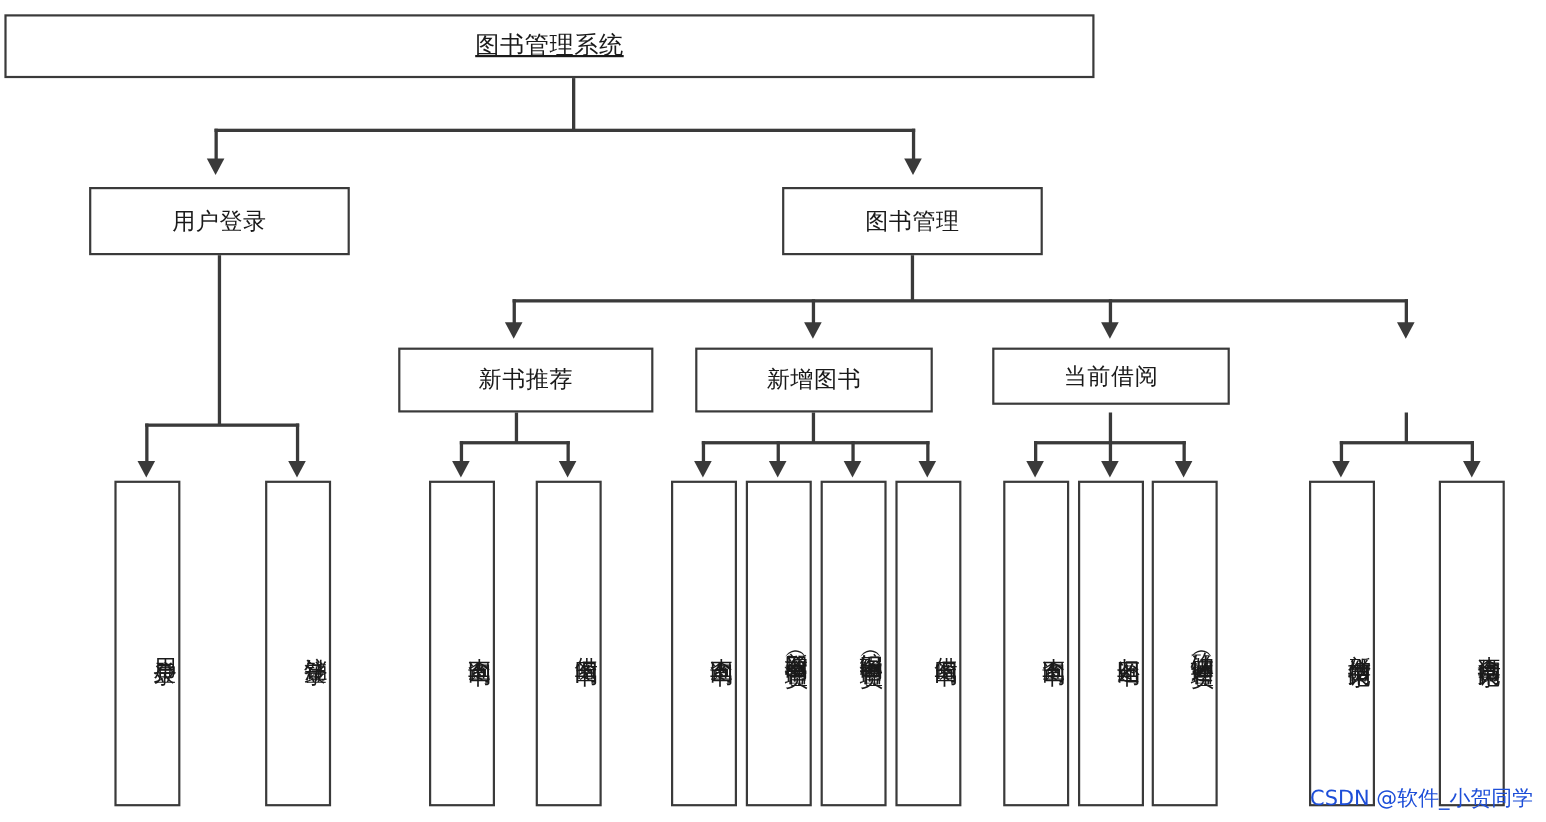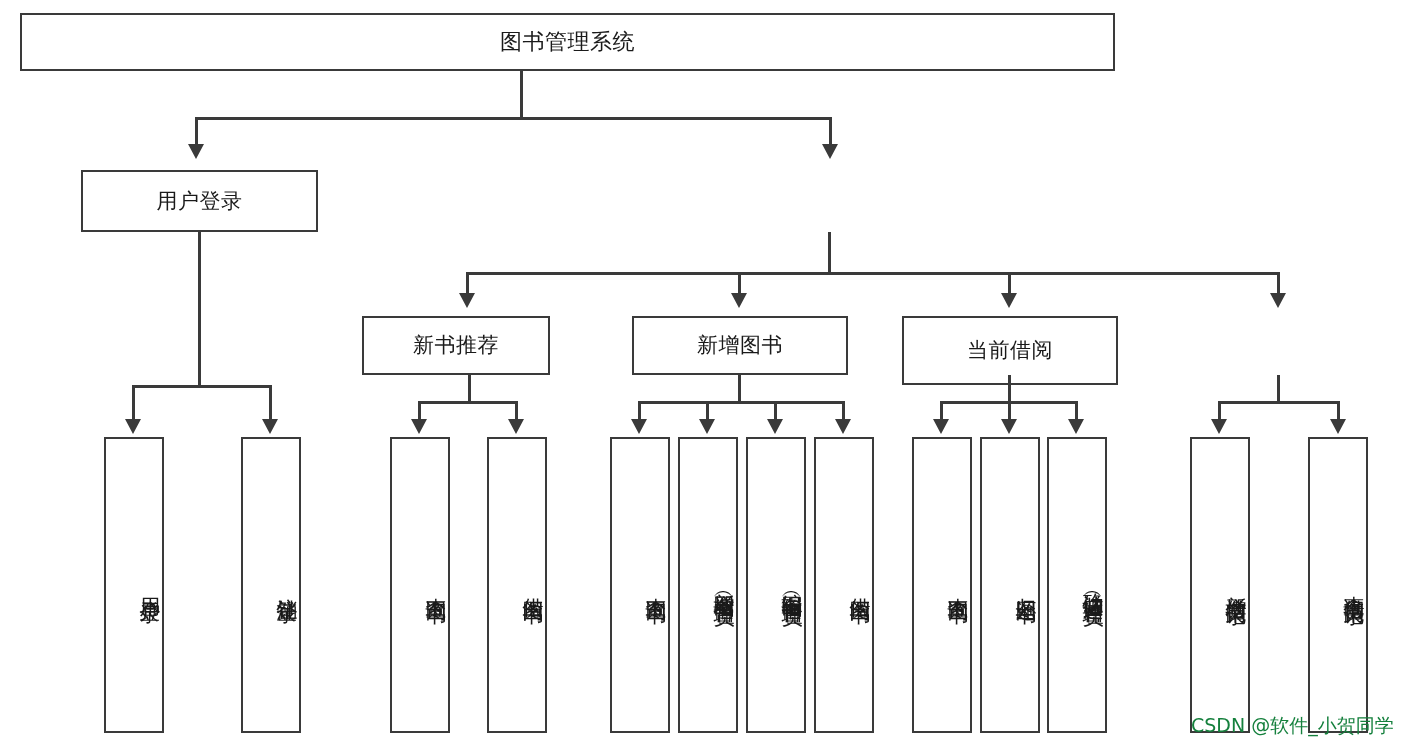--- a/index.html
+++ b/index.html
@@ -52,65 +52,66 @@
     border-left:8px solid transparent;
     border-right:8px solid transparent;
     border-top:15px solid #3a3a3a;
   }
 
   
   #watermark{
     position:absolute;
     left:1191px;top:713px;
     font-size:19px;
-    color:#15803d;
+    color:#1d4ed8;
     white-space:nowrap;
     font-family:"DejaVu Sans","Liberation Sans",sans-serif;
     pointer-events:none;
   }
 </style>
 </head>
 <body>
 
 <div id="canvas">
 
-  <div class="node h root" style="left:20px;top:13px;width:1095px;height:58px;">图书管理系统</div>
+  <div class="node h root" style="left:4px;top:13px;width:991px;height:58px;text-decoration:underline;">图书管理系统</div>
 
   <div class="ln v" style="left:520px;top:71px;width:3px;height:47px;"></div>
 
   <div class="ln h" style="left:195px;top:117px;width:637px;height:3px;"></div>
 
   <div class="ln v" style="left:195px;top:117px;height:28px;"></div>
   <div class="arw" style="left:188px;top:144px;"></div>
   <div class="ln v" style="left:829px;top:117px;height:28px;"></div>
   <div class="arw" style="left:822px;top:144px;"></div>
 
   <div class="node h" style="left:81px;top:170px;width:237px;height:62px;">用户登录</div>
+  <div class="node h" style="left:711px;top:170px;width:237px;height:62px;">图书管理</div>
 
   <div class="ln v" style="left:198px;top:232px;height:155px;"></div>
   <div class="ln h" style="left:132px;top:385px;width:140px;height:3px;"></div>
   <div class="ln v" style="left:132px;top:385px;height:35px;"></div>
   <div class="arw" style="left:125px;top:419px;"></div>
   <div class="ln v" style="left:269px;top:385px;height:35px;"></div>
   <div class="arw" style="left:262px;top:419px;"></div>
 
   <div class="ln v" style="left:828px;top:232px;height:42px;"></div>
   <div class="ln h" style="left:466px;top:272px;width:814px;height:3px;"></div>
   <div class="ln v" style="left:466px;top:272px;height:22px;"></div>
   <div class="arw" style="left:459px;top:293px;"></div>
   <div class="ln v" style="left:738px;top:272px;height:22px;"></div>
   <div class="arw" style="left:731px;top:293px;"></div>
   <div class="ln v" style="left:1008px;top:272px;height:22px;"></div>
   <div class="arw" style="left:1001px;top:293px;"></div>
   <div class="ln v" style="left:1277px;top:272px;height:22px;"></div>
   <div class="arw" style="left:1270px;top:293px;"></div>
 
-  <div class="node h" style="left:362px;top:316px;width:188px;height:59px;">新书推荐</div>
+  <div class="node h" style="left:362px;top:316px;width:232px;height:59px;">新书推荐</div>
   <div class="node h" style="left:632px;top:316px;width:216px;height:59px;">新增图书</div>
-  <div class="node h" style="left:902px;top:316px;width:216px;height:69px;">当前借阅</div>
+  <div class="node h" style="left:902px;top:316px;width:216px;height:52px;">当前借阅</div>
 
   <div class="ln v" style="left:468px;top:375px;height:28px;"></div>
   <div class="ln h" style="left:418px;top:401px;width:100px;height:3px;"></div>
   <div class="ln v" style="left:418px;top:401px;height:19px;"></div>
   <div class="arw" style="left:411px;top:419px;"></div>
   <div class="ln v" style="left:515px;top:401px;height:19px;"></div>
   <div class="arw" style="left:508px;top:419px;"></div>
 
   <div class="ln v" style="left:738px;top:375px;height:28px;"></div>
   <div class="ln h" style="left:638px;top:401px;width:207px;height:3px;"></div>

